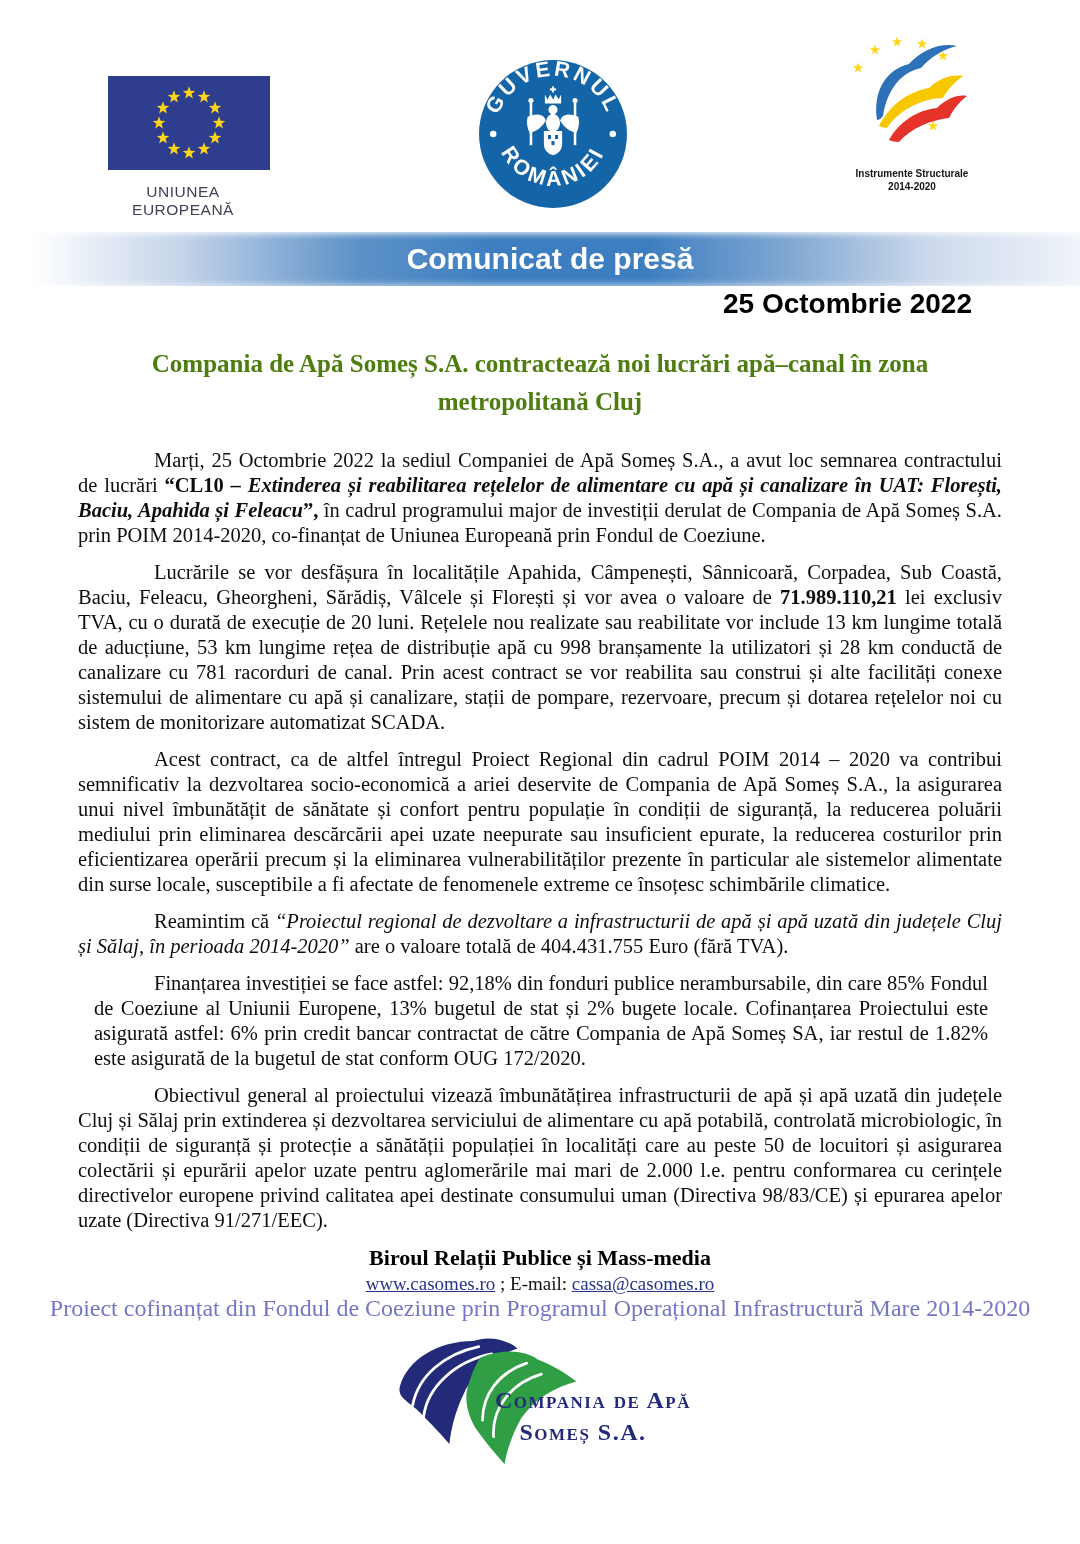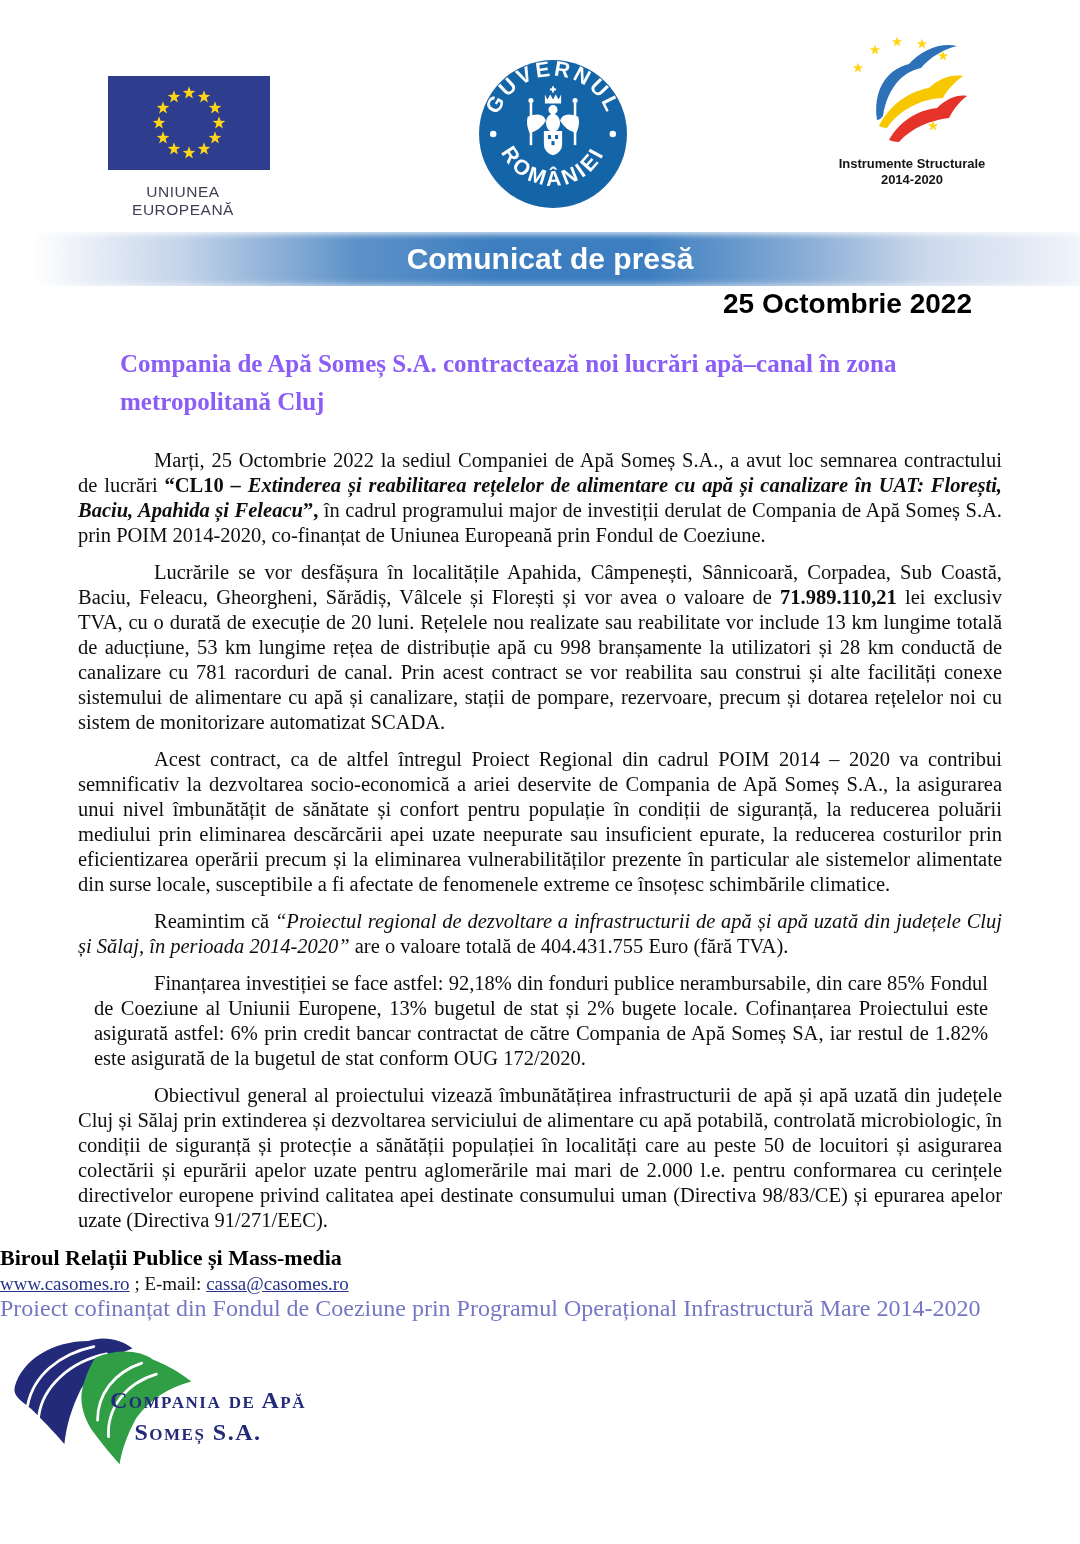--- a/index.html
+++ b/index.html
@@ -12,47 +12,47 @@
   html,body{background:#fff}
   body{width:1080px;height:1544px;overflow:hidden;font-family:"Liberation Serif",serif;color:#111}
   .page{width:1080px;height:1544px;position:relative;background:#fff}
 
   
   .header{position:relative;height:232px}
   .eu-block{position:absolute;left:108px;top:76px;width:150px;text-align:center}
   .eu-label{margin-top:9px;font-family:"Liberation Sans",sans-serif;font-size:15.5px;letter-spacing:.5px;color:#3f3f55}
   .gov-block{position:absolute;left:477px;top:58px;width:152px;height:152px}
   .is-block{position:absolute;left:826px;top:34px;width:172px;text-align:center}
-  .is-label{margin-top:6px;font-family:"Liberation Sans",sans-serif;font-weight:bold;font-size:13px;line-height:1.25;color:#151515}
+  .is-label{margin-top:18px;font-family:"Liberation Sans",sans-serif;font-weight:bold;font-size:10px;line-height:1.25;color:#151515}
 
   
   .f-eu{fill:var(--eu-navy)} .f-star{fill:var(--star-yellow)}
   .f-gov{fill:var(--gov-blue)} .f-white{fill:#fff}
   .f-tb{fill:var(--tricolor-blue)} .f-ty{fill:var(--tricolor-yellow)} .f-tr{fill:var(--tricolor-red)}
   .f-cnavy{fill:var(--company-navy)} .f-cgreen{fill:var(--company-green)}
   .s-white{stroke:#fff;fill:none;stroke-width:3;stroke-linecap:round}
 
   
   .banner{height:54px;display:flex;align-items:center;justify-content:center;
     background:linear-gradient(90deg,#ffffff 0%,#ffffff 3%,#c3d3e9 17%,#5d92c8 33%,var(--banner-blue) 46%,var(--banner-blue) 60%,#86abd4 74%,#ccd9ec 86%,#f0f4fa 100%);
     box-shadow:inset 0 5px 6px -3px rgba(255,255,255,.85), inset 0 -5px 6px -3px rgba(255,255,255,.55);padding-left:20px;}
   .banner span{font-family:"Liberation Sans",sans-serif;font-weight:bold;font-size:30px;color:#fff}
 
   .date{margin-top:3px;height:30px;line-height:30px;text-align:right;padding-right:108px;
     font-family:"Liberation Sans",sans-serif;font-weight:bold;font-size:28px;color:#000}
 
-  .title{margin:26px auto 28px auto;max-width:840px;
-    font-size:25px;font-weight:bold;line-height:1.5;color:#8b5cf6}
+  .title{margin:26px auto 28px auto;max-width:840px;text-align:center;
+    font-size:25px;font-weight:bold;line-height:1.5;color:#4d7c0f}
 
   .body{margin:0 78px}
   .para{font-size:20.5px;line-height:25px;text-align:justify;text-indent:76px;margin-bottom:12px;color:#0e0e0e}
   .para.tight{margin-left:16px;margin-right:14px;text-indent:60px}
   .para b{font-weight:bold} .para i{font-style:italic}
 
-  .footer{text-align:left}
+  .footer{text-align:center}
   .office{margin-top:5px;font-size:22px;font-weight:bold;color:#000}
   .links{font-size:19px;margin-top:2px;color:#111}
   .links a{color:var(--link-navy);text-decoration:underline;cursor:pointer}
   .cofinance{margin-top:0;font-size:24px;color:var(--cofinance-blue)}
   .company-logo{margin-top:8px}
 </style>
 </head>
 <body>
 
 <svg width="0" height="0" style="position:absolute" aria-hidden="true">

